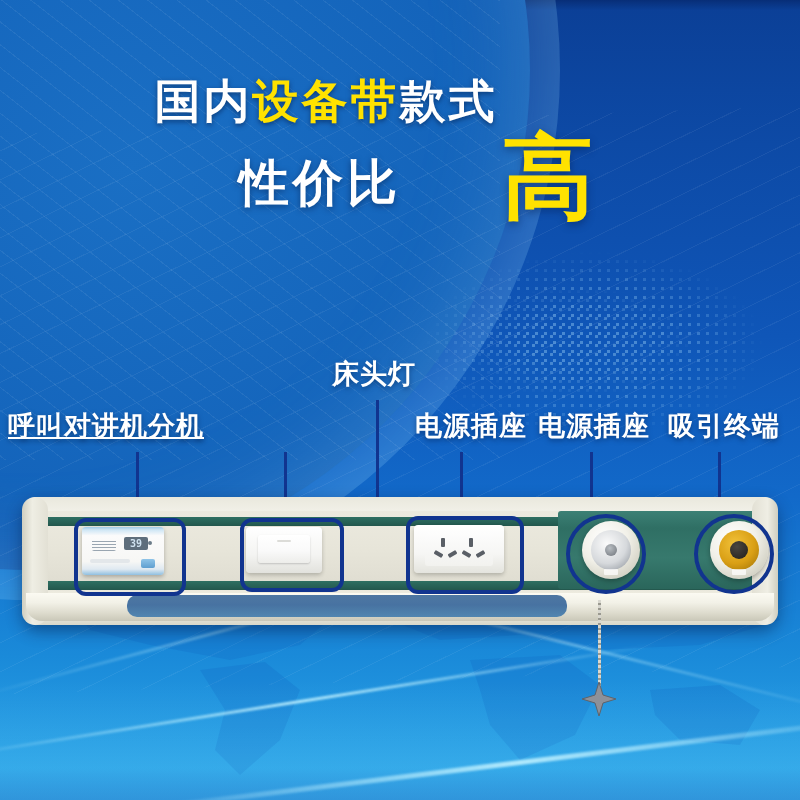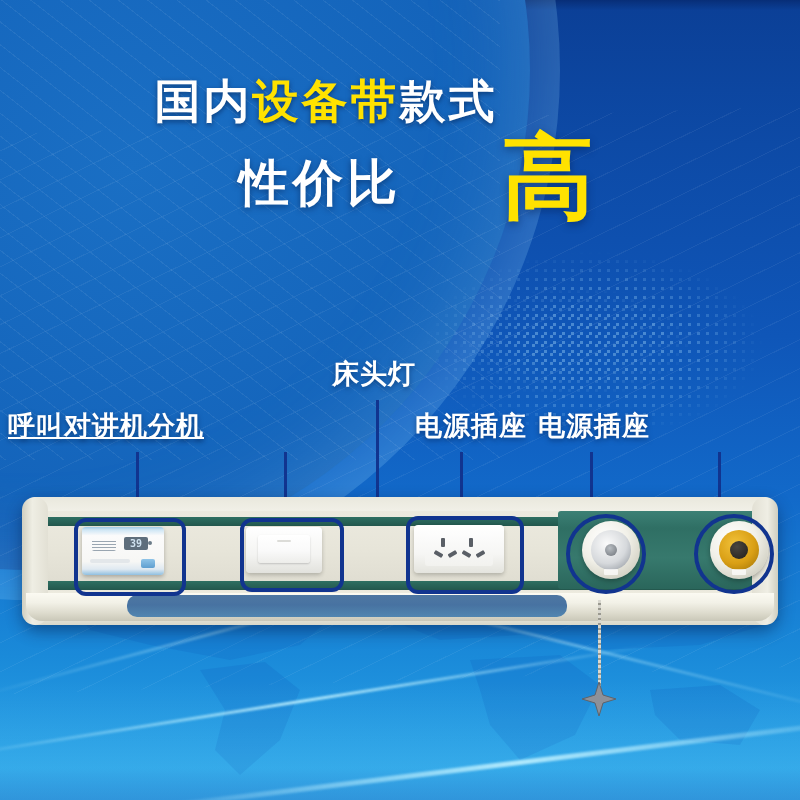--- a/index.html
+++ b/index.html
@@ -208,20 +208,21 @@
       <div class="h-line2">性价比</div>
       <div class="h-big">高</div>
     </div>
   </div>
 
   <div class="labels">
     <div class="lab" style="left:8px;top:56px;text-decoration:underline;">呼叫对讲机分机</div>
     <div class="lab" style="left:332px;top:4px;">床头灯</div>
     <div class="lab" style="left:400px;top:56px;margin-left:15px;">电源插座</div>
     <div class="lab" style="left:538px;top:56px;">电源插座</div>
+    <div class="lab" style="left:668px;top:56px;">吸引终端</div>
   </div>
 
   <div class="leader" style="left:136px;top:452px;height:72px;"></div>
   <div class="leader" style="left:284px;top:452px;height:72px;"></div>
   <div class="leader" style="left:376px;top:400px;height:224px;"></div>
   <div class="leader" style="left:460px;top:452px;height:72px;"></div>
   <div class="leader" style="left:590px;top:452px;height:72px;"></div>
   <div class="leader" style="left:718px;top:452px;height:72px;"></div>
 
   <div class="panel">

